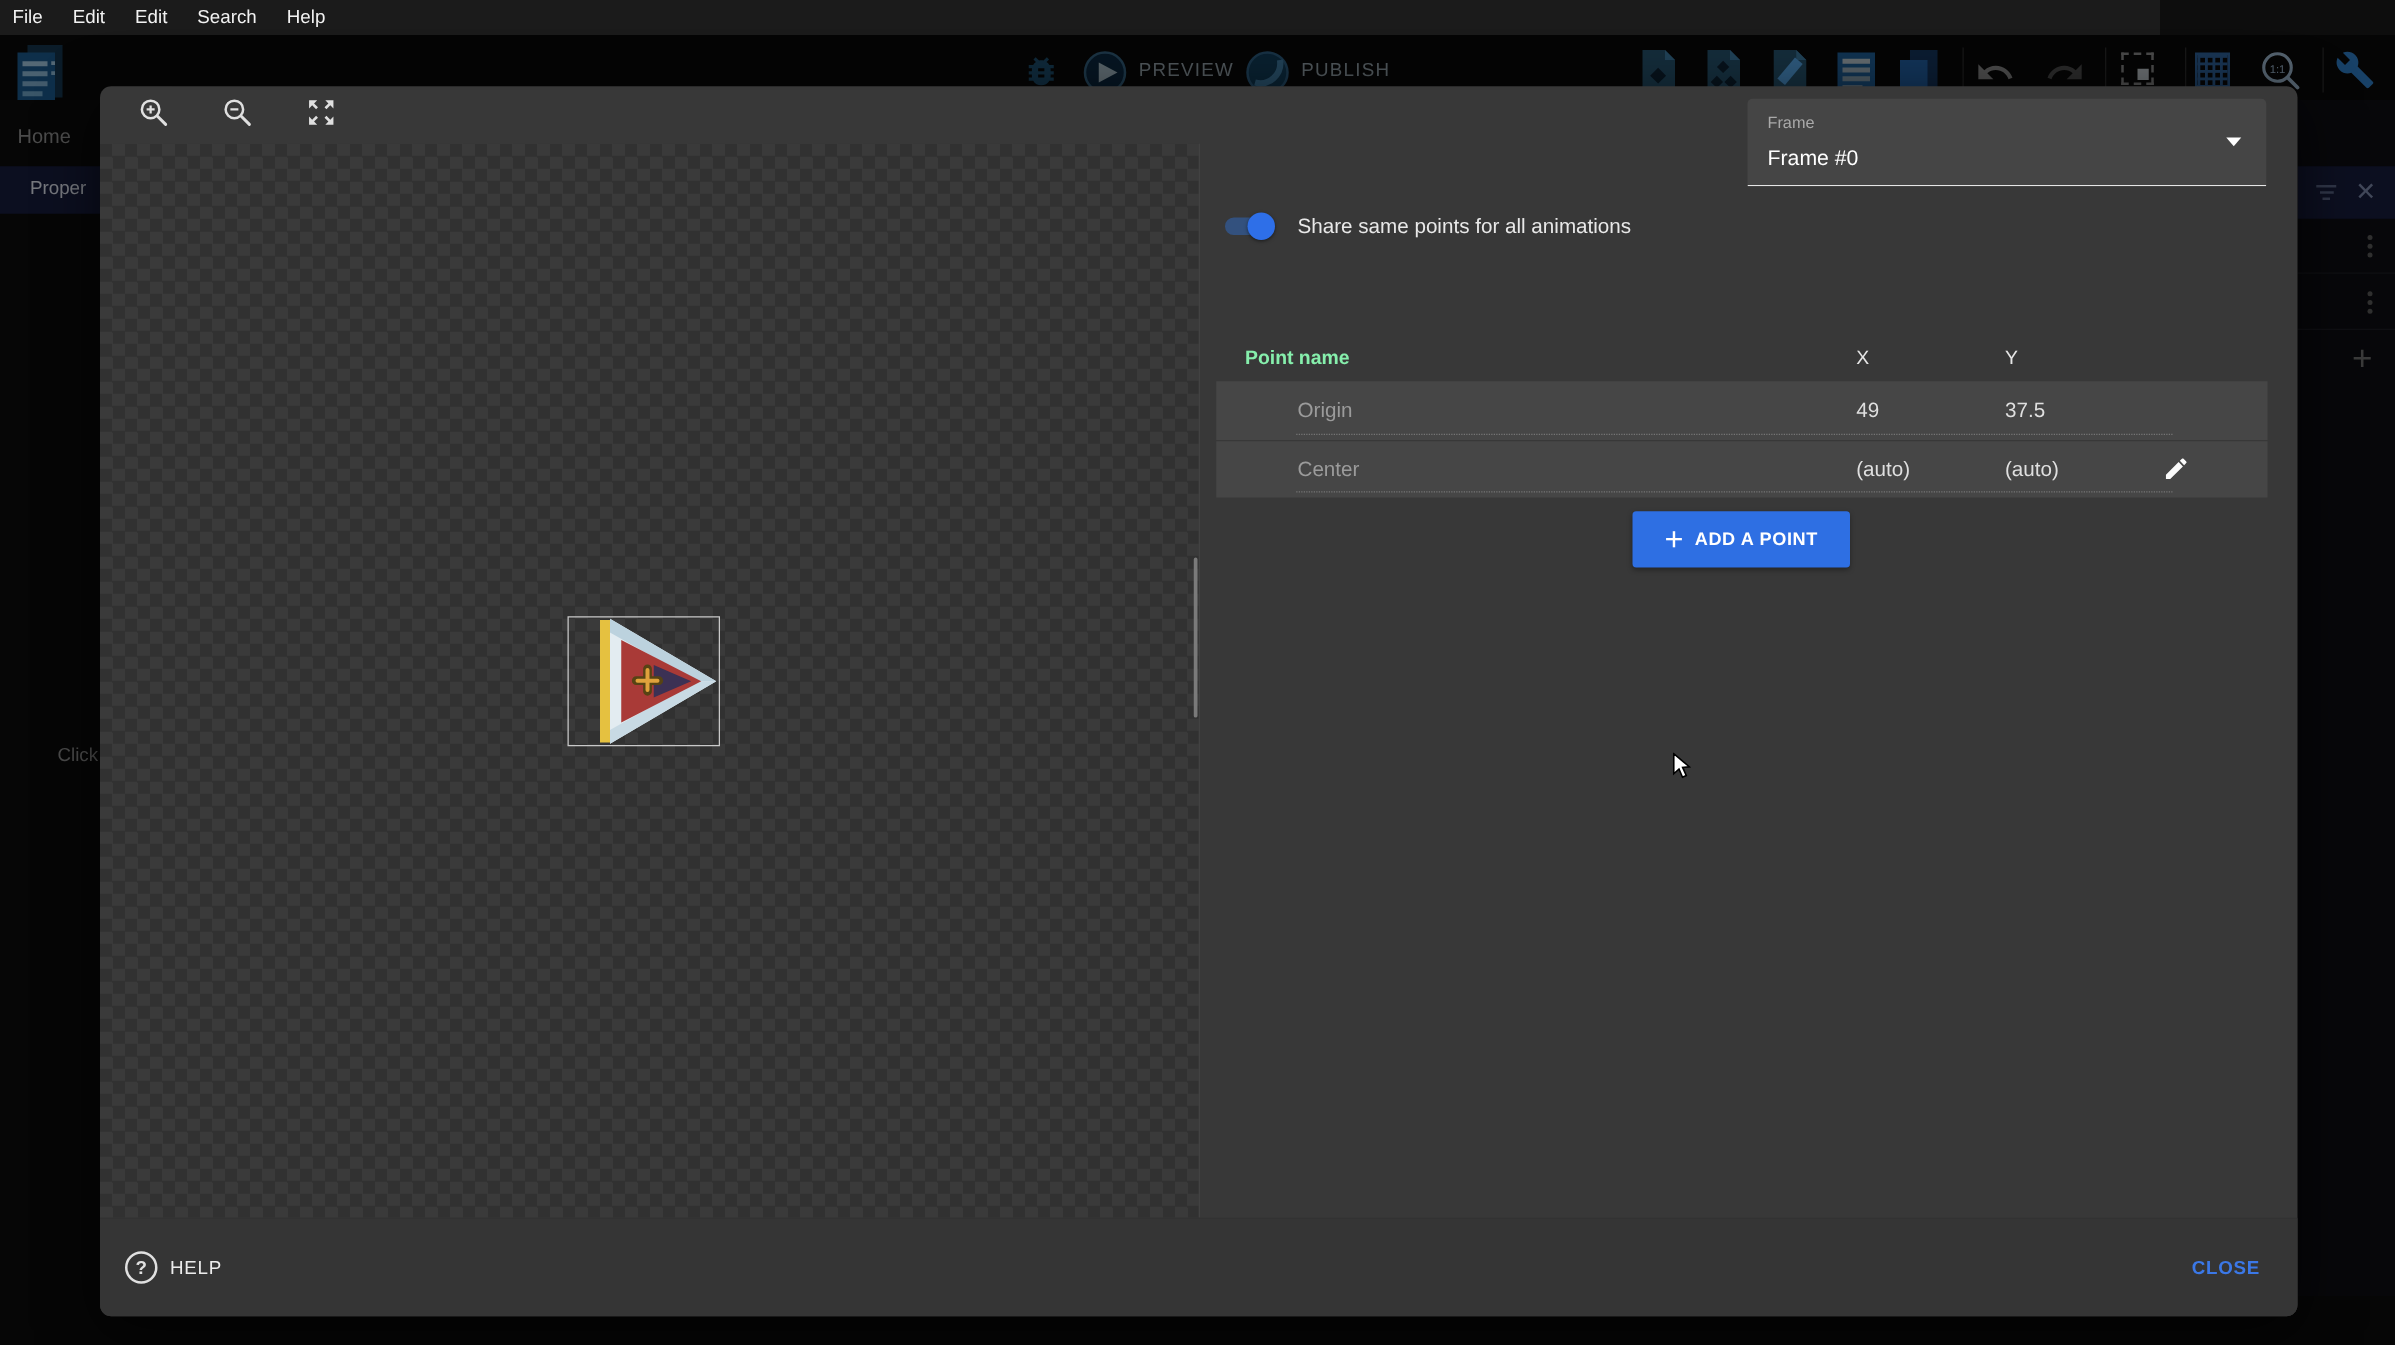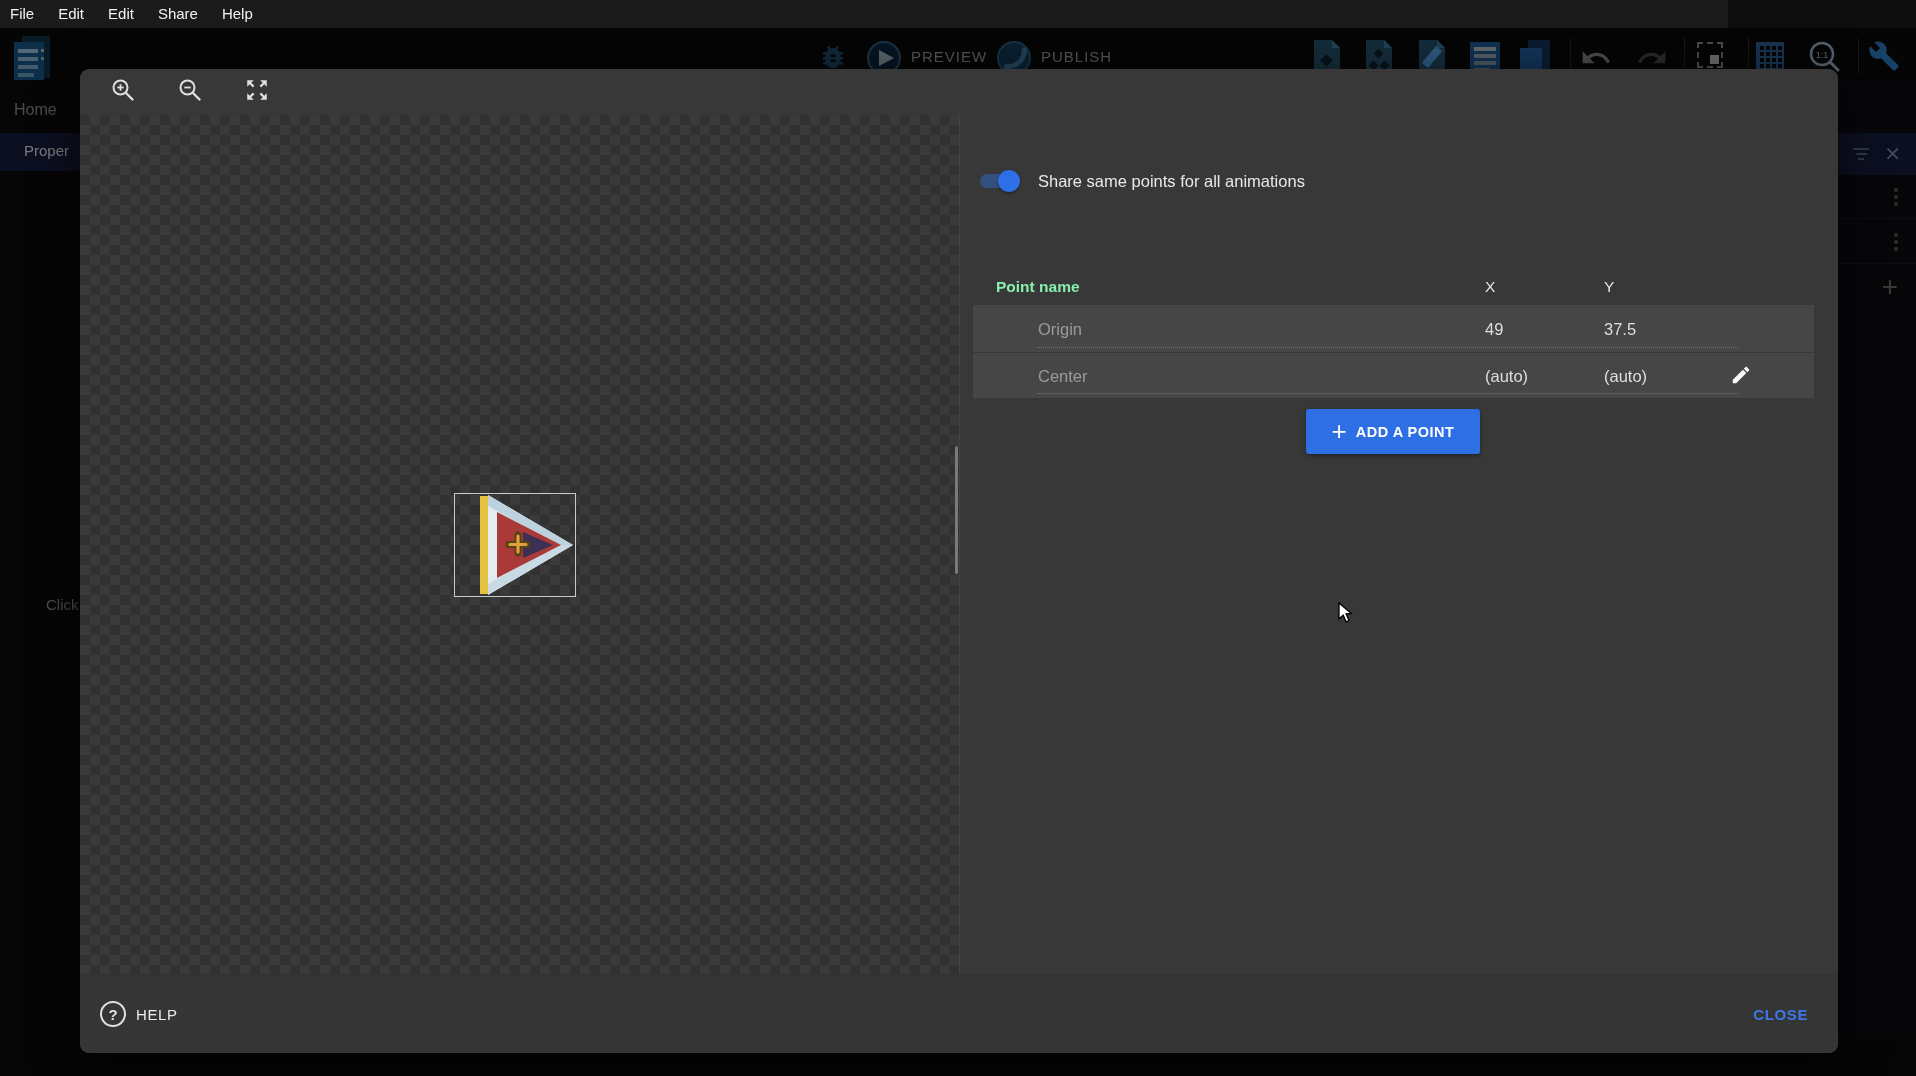--- a/index.html
+++ b/index.html
@@ -133,21 +133,21 @@
 </style>
 </head>
 <body>
 
 <div class="stage">
 
   <div class="menubar">
     <span class="menu-item">File</span>
     <span class="menu-item">Edit</span>
     <span class="menu-item">Edit</span>
-    <span class="menu-item">Share</span>
+    <span class="menu-item">Search</span>
     <span class="menu-item">Help</span>
   </div>
 
   <div class="toolbar-bg"></div>
 
   <div class="icon-box" style="left:12px; top:34px;">
     <svg width="42" height="56" viewBox="0 0 42 56">
       <rect x="10" y="2" width="28" height="42" fill="#16364f"></rect>
       <rect x="2" y="8" width="30" height="44" fill="#1c5a8c"></rect>
       <rect x="6" y="15" width="20" height="4" fill="#9fc4dd"></rect>
@@ -323,20 +323,25 @@
         <polygon points="33,101 118,51 102,51 33,90" fill="#c8dae4"></polygon>
         <polygon points="42,18 106,51 42,84" fill="#a93a37"></polygon>
         <polygon points="68,38 98,51 68,64" fill="#3c3154"></polygon>
         <g>
           <path d="M63 41v18M54 50.5h18" stroke="#574314" stroke-width="7" stroke-linecap="round"></path>
           <path d="M63 42v16M55 50.5h16" stroke="#e0a23c" stroke-width="3.2" stroke-linecap="round"></path>
         </g>
       </svg>
     </div>
 
+    <div class="select select-frame">
+      <span class="cap">Frame</span>
+      <span class="val">Frame #0</span>
+      <span class="arr"></span>
+    </div>
 
     <div class="toggle-row" style="top:100px;">
       <span class="switch">
         <i class="track"></i>
           <i class="thumb"></i>
       </span>
       <span class="toggle-label">Share same points for all animations</span>
     </div>
 
     <span class="th th-name">Point name</span>

